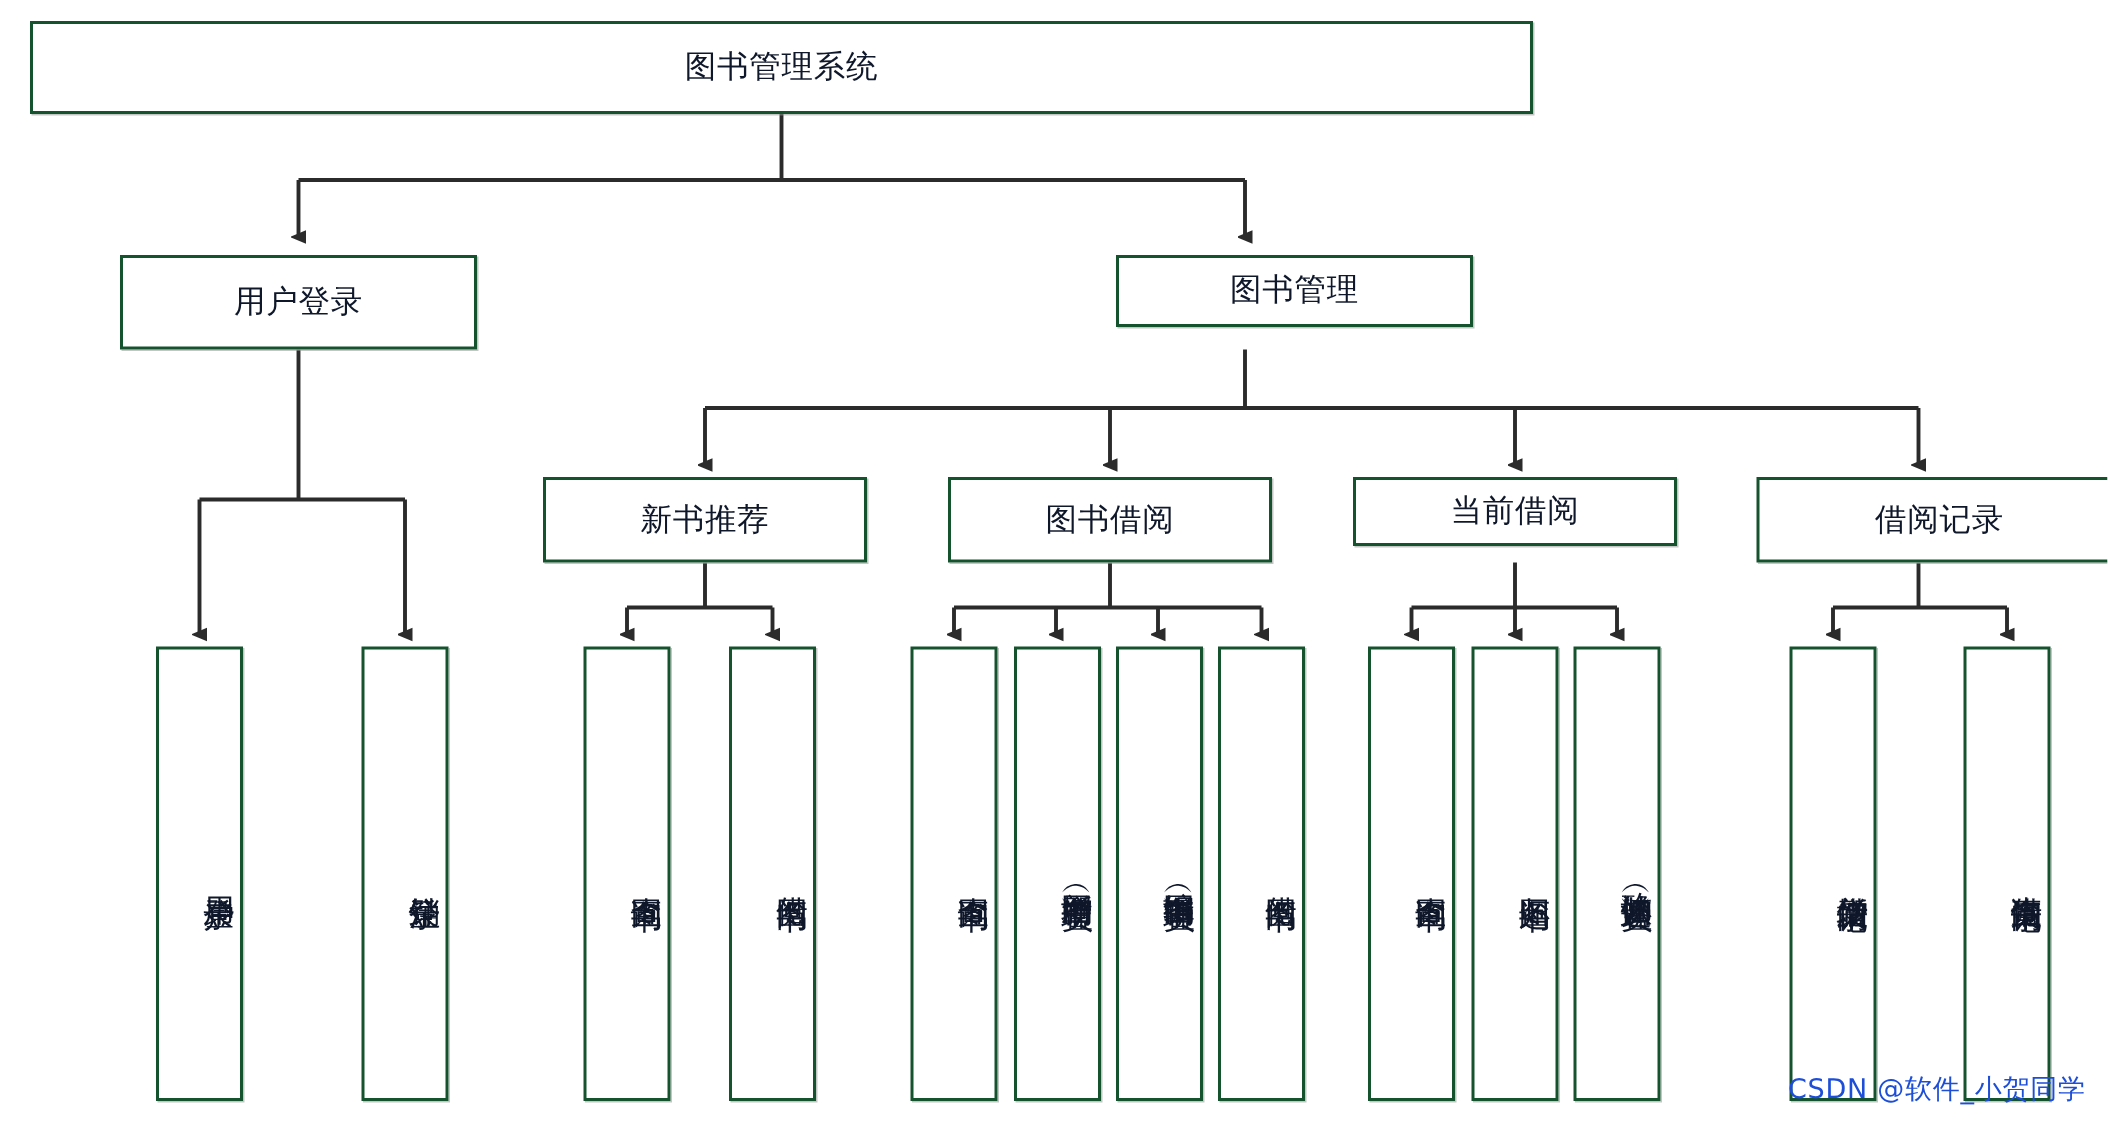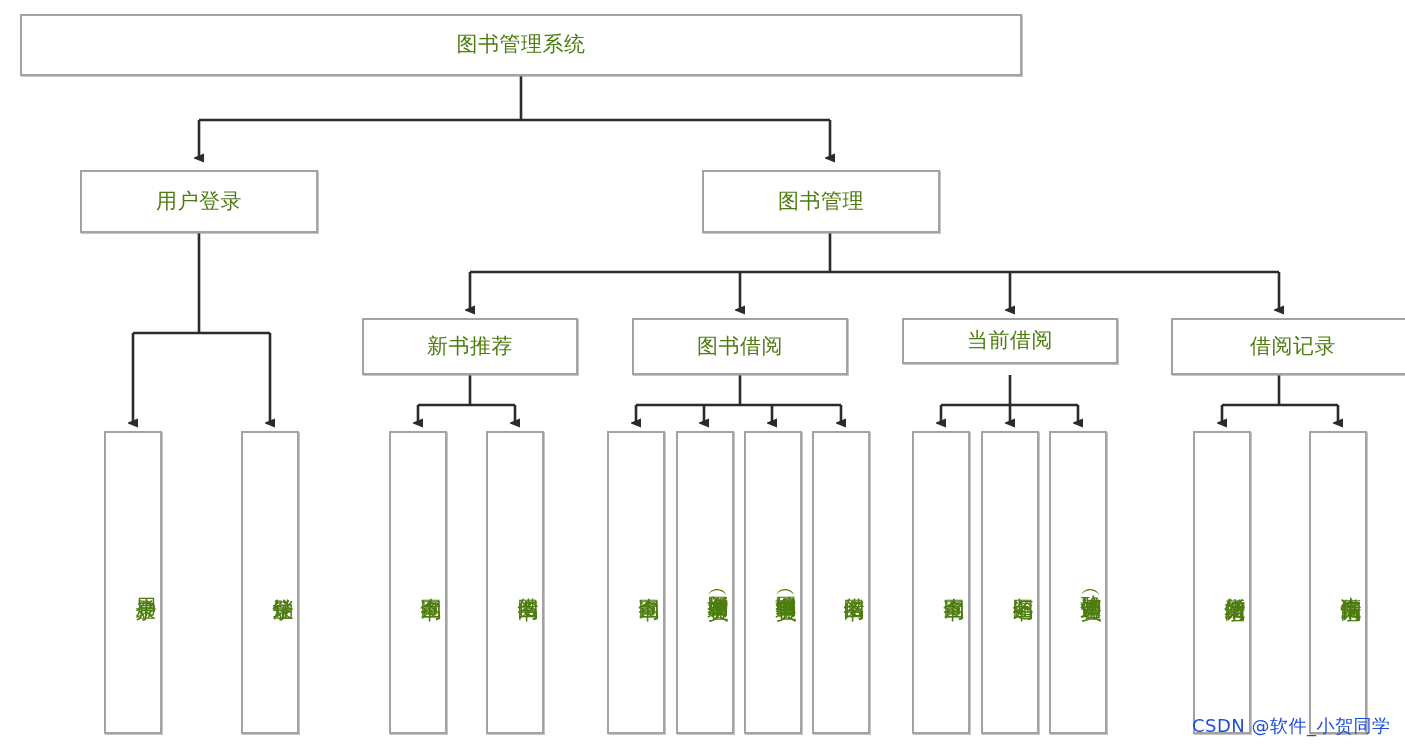--- a/index.html
+++ b/index.html
@@ -21,26 +21,26 @@
     position: absolute;
     left: 0;
     top: 0;
     width: 1405px;
     height: 747px;
     pointer-events: none;
   }
   .node {
     position: absolute;
     box-sizing: border-box;
-    border: 2px solid #a3a3a3;
+    border: 2px solid #14532d;
     background: #ffffff;
     display: flex;
     align-items: center;
     justify-content: center;
-    color: #4d7c0f;
+    color: #0f172a;
     box-shadow: 1px 1px 0 0 rgba(150,150,150,0.55);
   }
   .node.h {
     font-size: 21px;
     line-height: 1.1;
     letter-spacing: 0.5px;
     white-space: nowrap;
   }
   .node.v {
     writing-mode: vertical-rl;
@@ -122,21 +122,21 @@
     </g>
   </svg>
 
   <div class="node h" style="left:20px; top:14px; width:1002px; height:62px;">
     <span>图书管理系统</span>
   </div>
 
   <div class="node h" style="left:80px; top:170px; width:238px; height:63px;">
     <span>用户登录</span>
   </div>
-  <div class="node h" style="left:702px; top:170px; width:238px; height:63px;align-items:center;">
+  <div class="node h" style="left:744px; top:170px; width:238px; height:48px;align-items:center;">
     <span>图书管理</span>
   </div>
 
   <div class="node h" style="left:632px; top:318px; width:216px; height:57px;">
     <span>图书借阅</span>
   </div>
   <div class="node h" style="left:362px; top:318px; width:216px; height:57px;">
     <span>新书推荐</span>
   </div>
   <div class="node h" style="left:902px; top:318px; width:216px; height:46px;">

